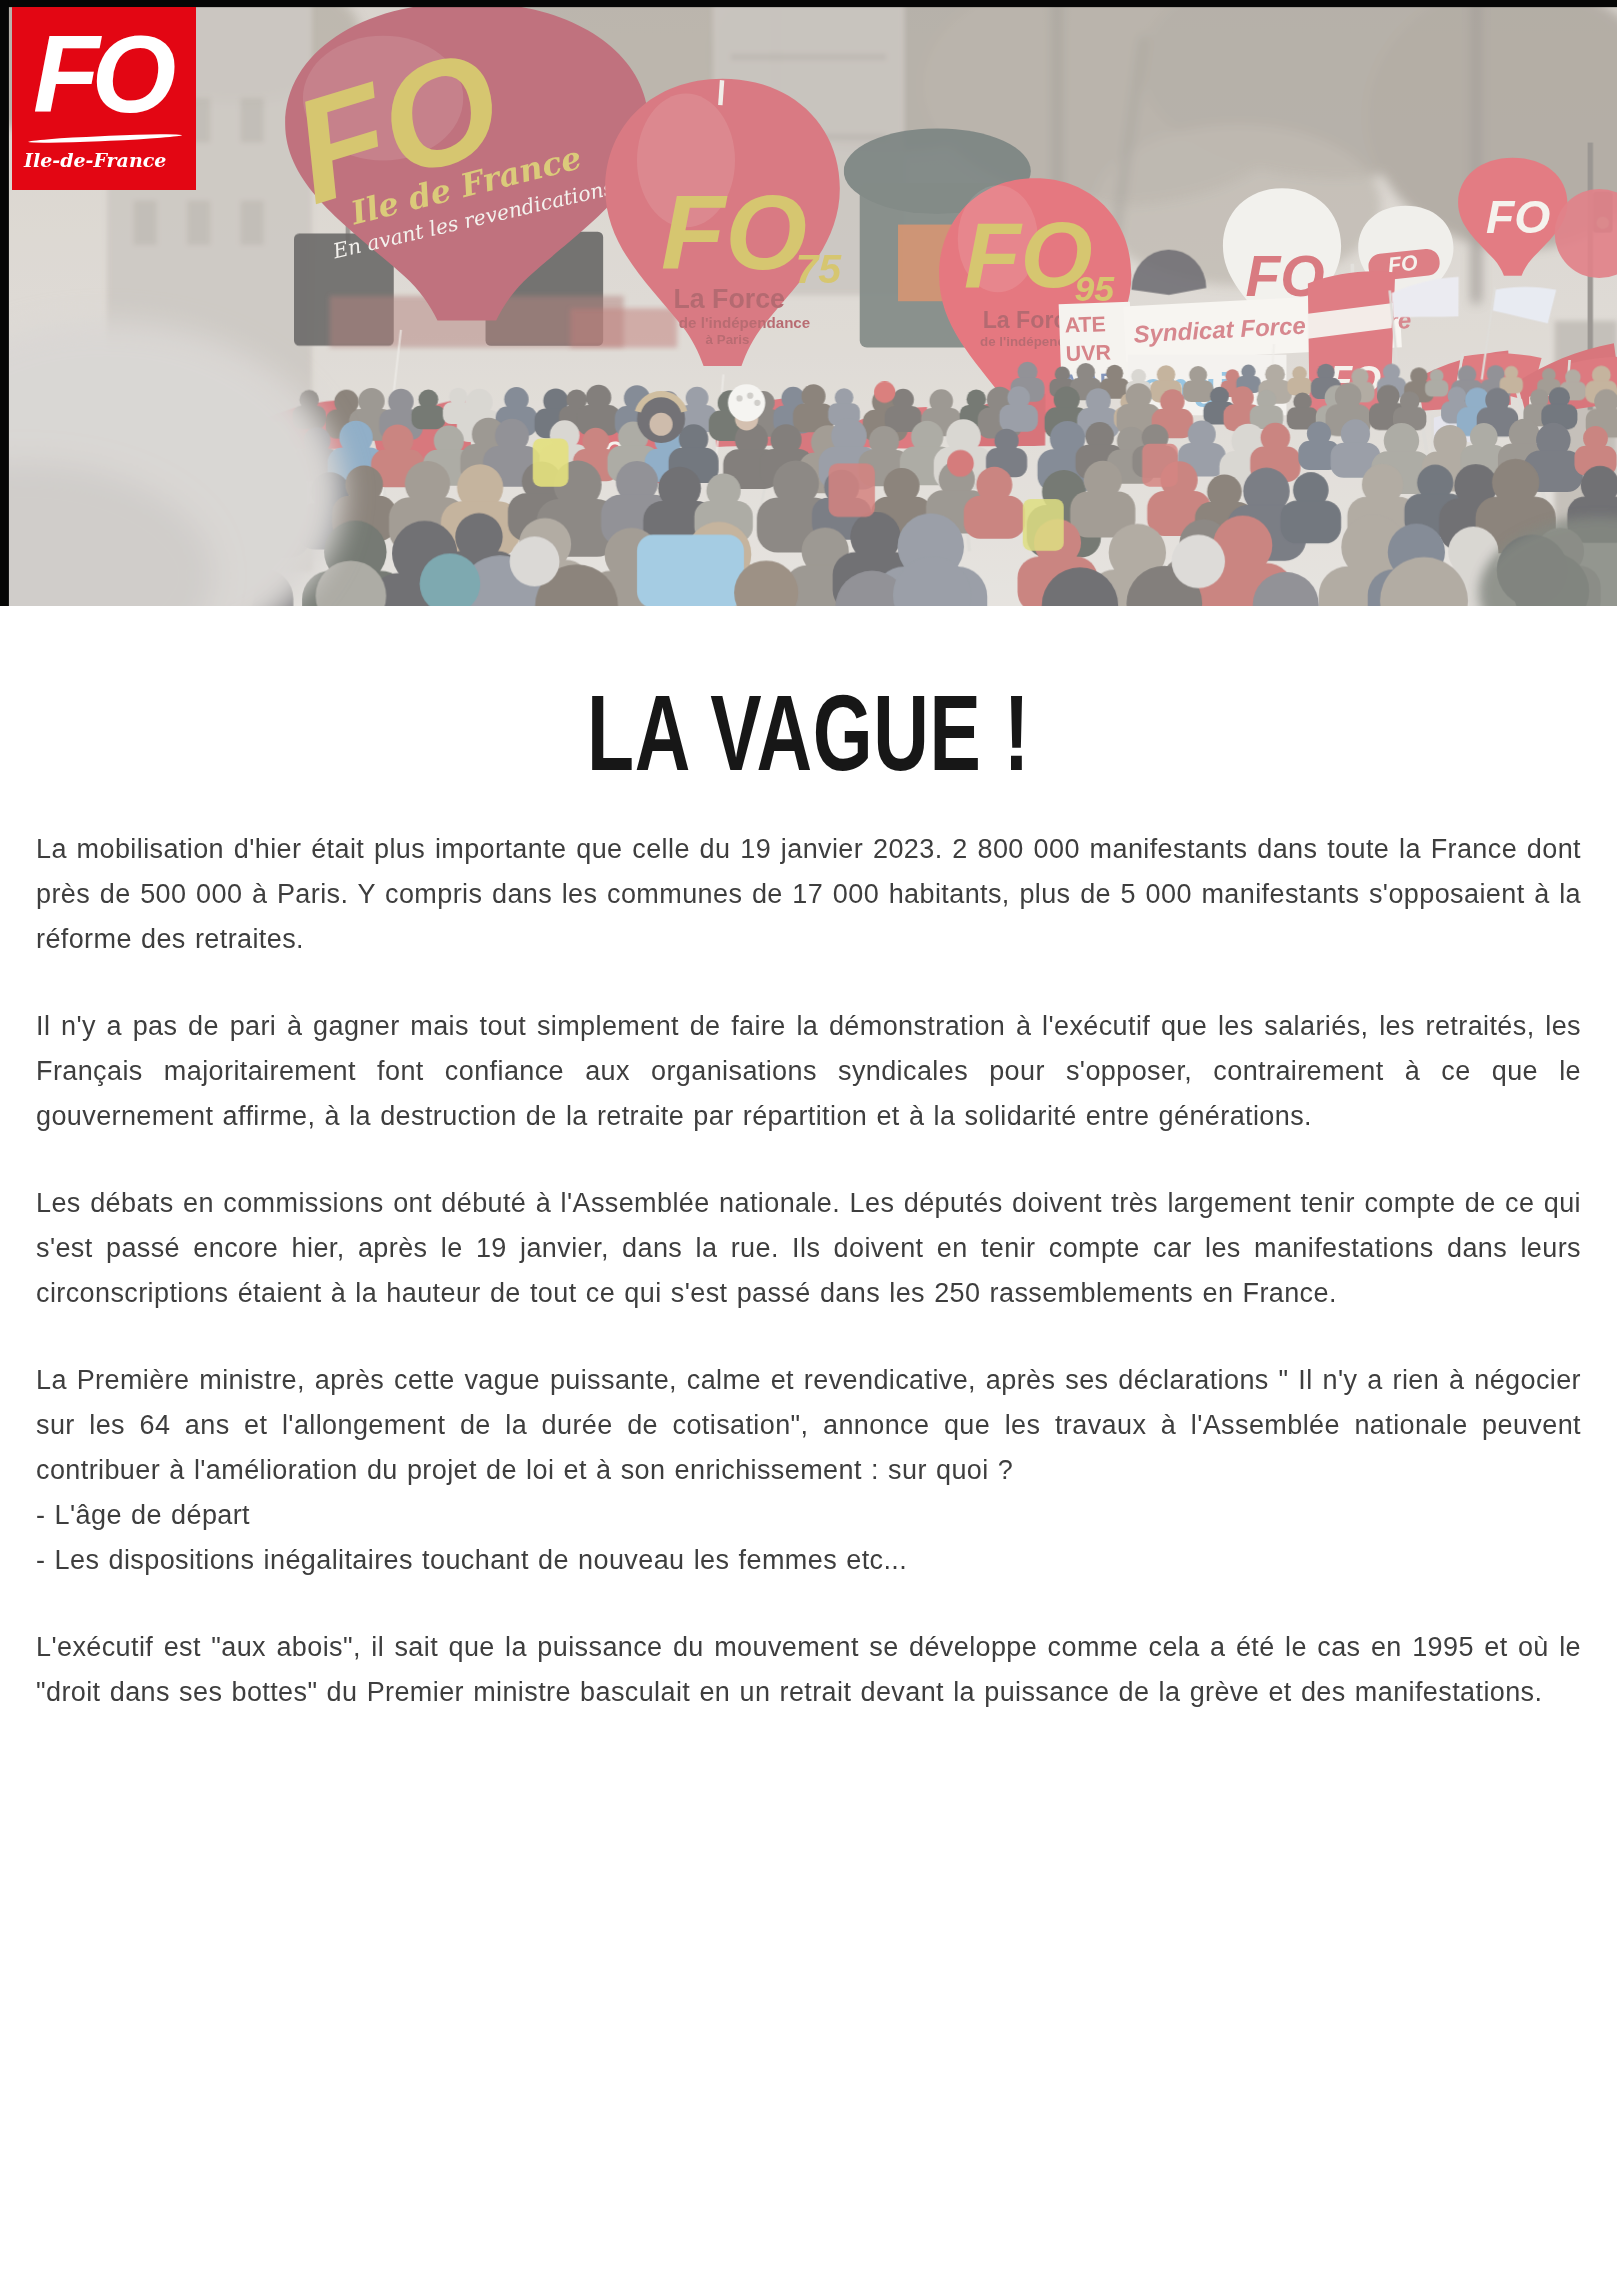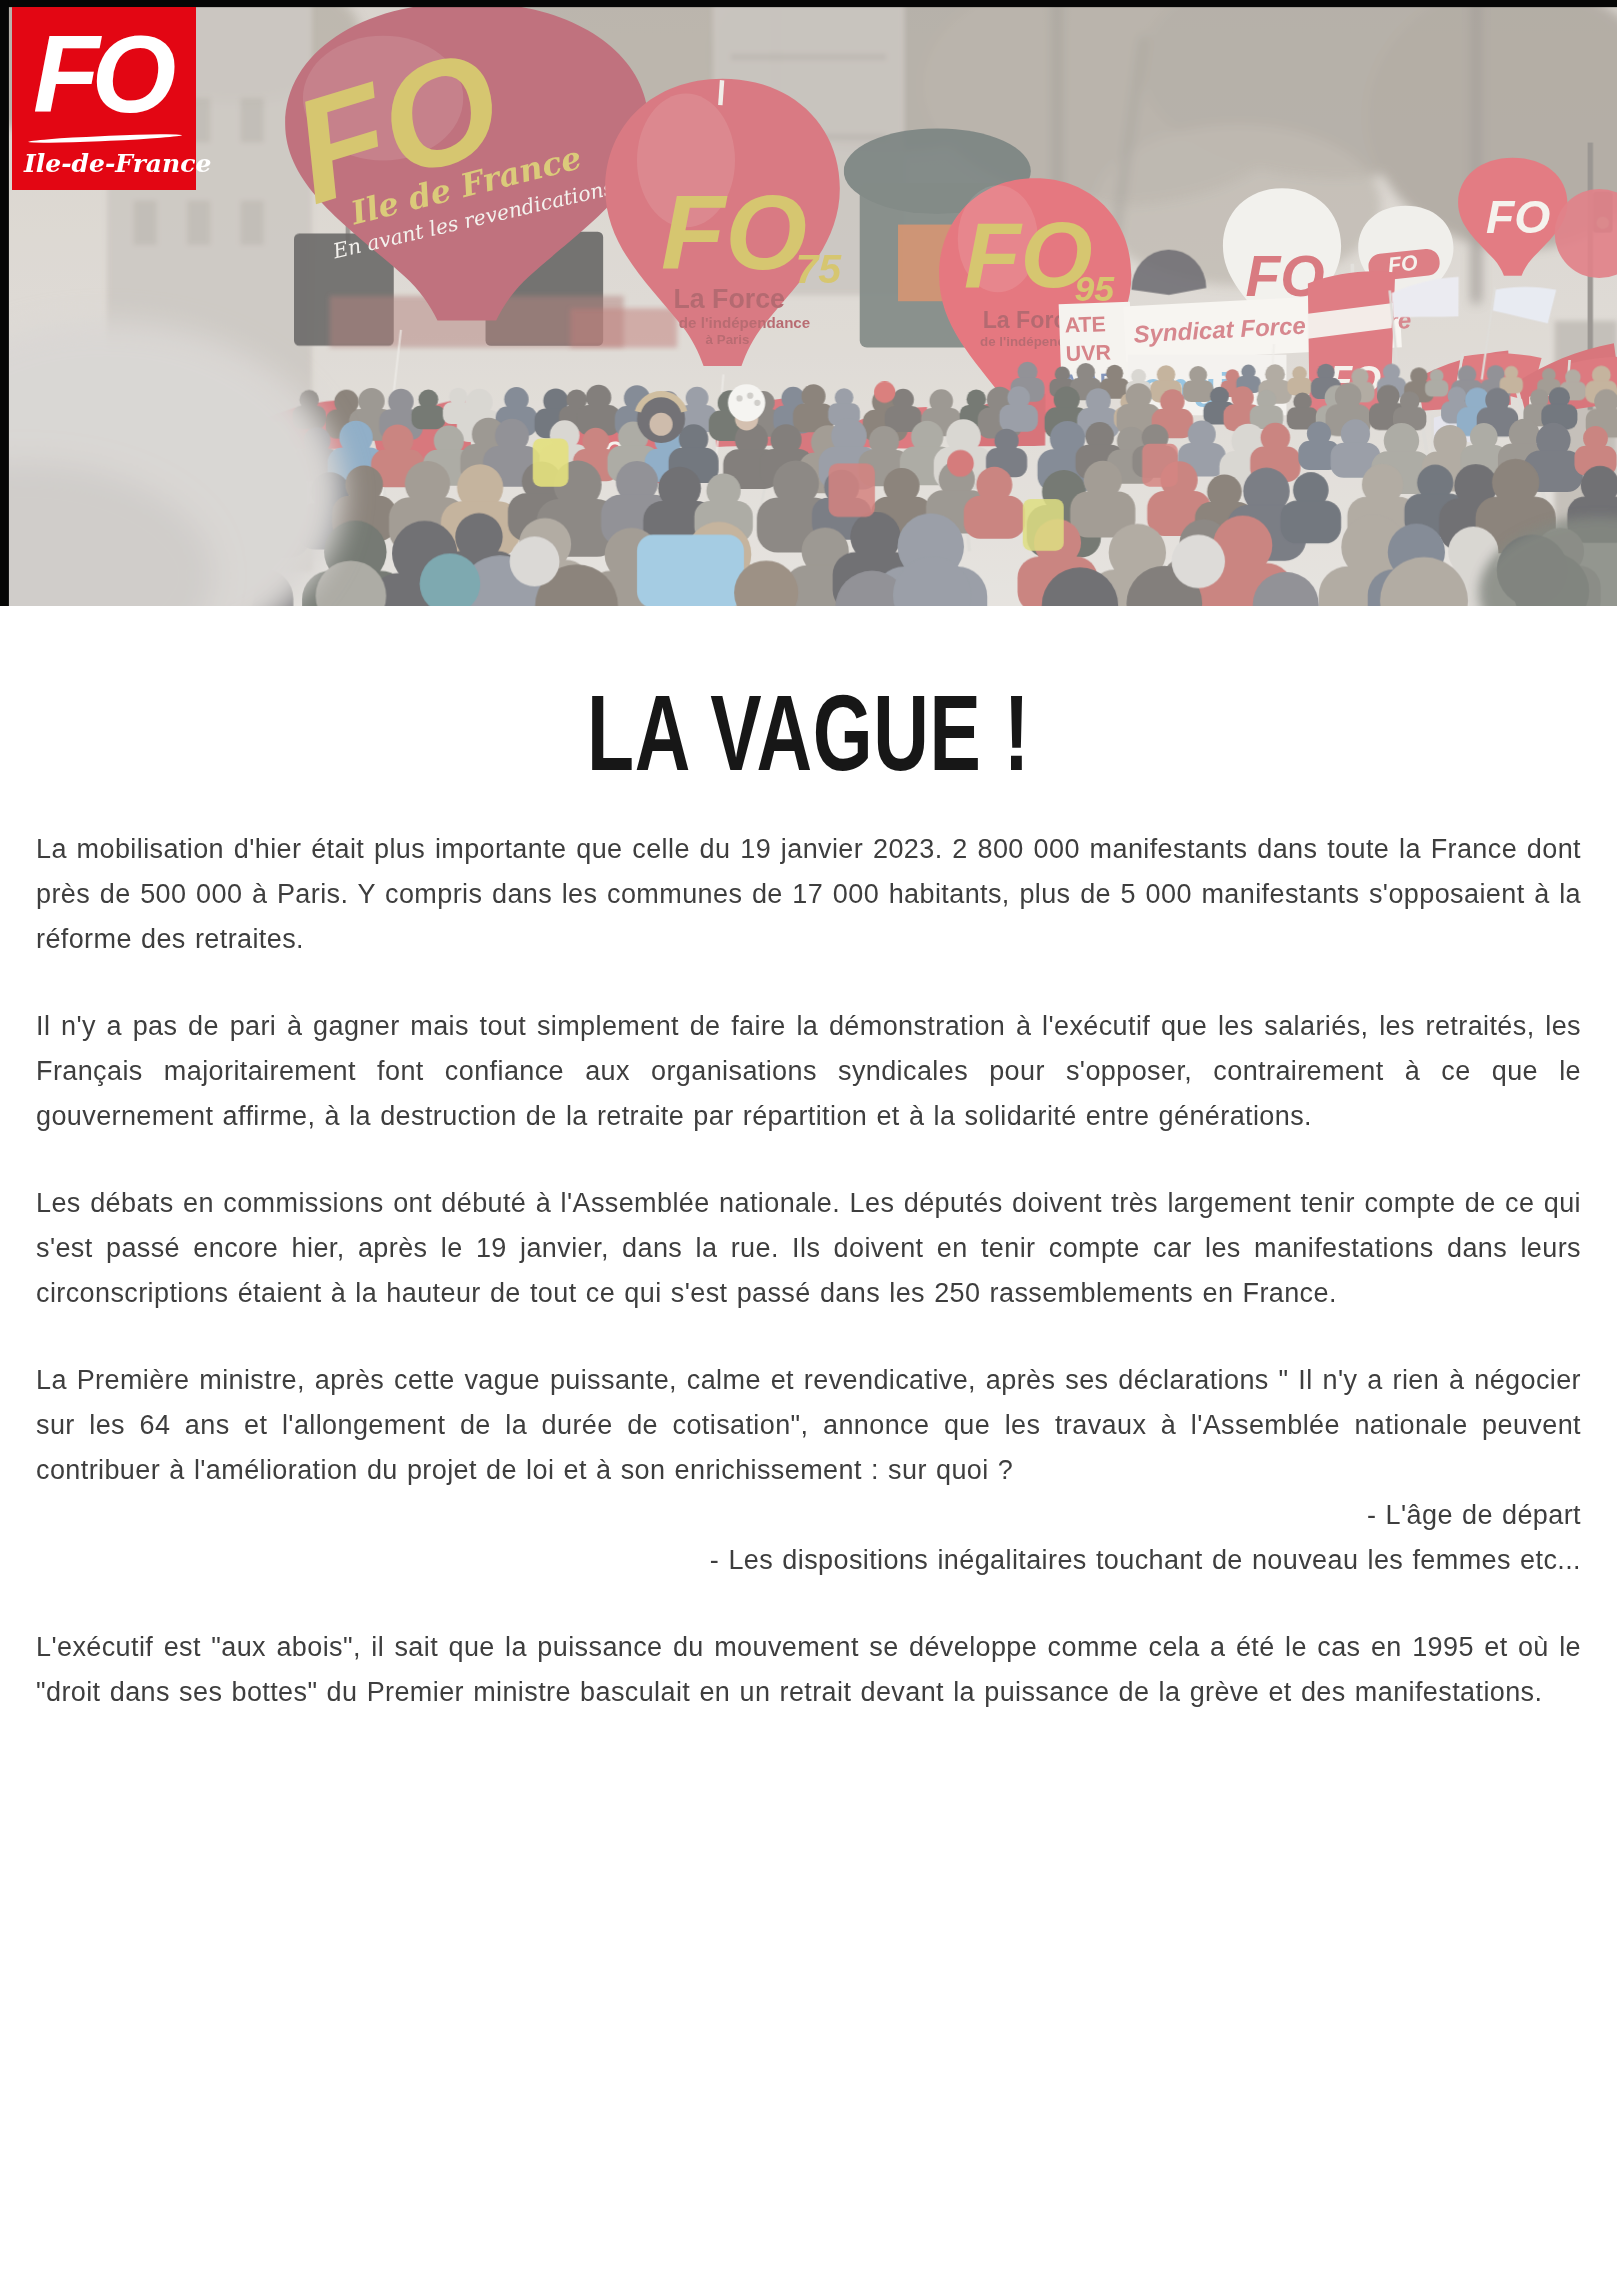--- a/index.html
+++ b/index.html
@@ -32,21 +32,21 @@
     color:#fff;font-weight:bold;font-style:italic;
     font-size:109px;line-height:1;letter-spacing:-8px;
     padding:12.5px 0 0 21.4px;
   }
   .logo-swoosh{
     height:5.3px;background:#fff;border-radius:50%;
     margin:7.1px 14.3px 0 16px;transform:rotate(-2.5deg);
   }
   .logo-region{
     color:#fff;font-family:"DejaVu Serif",serif;font-style:italic;font-weight:bold;
-    font-size:25px;padding:8px 0 0 12.5px;white-space:nowrap;
+    font-size:19px;padding:8px 0 0 12.5px;white-space:nowrap;
   }
   
   .content{padding:0 36px;}
   h1.title{
     margin:78px 0 45px 0;
     text-align:center;
     font-size:107px;line-height:0.92;
     font-weight:bold;color:#171717;
     letter-spacing:0.9px;
     transform:scaleX(0.72);
@@ -56,21 +56,21 @@
     font-size:27px;line-height:45px;
     font-weight:300;color:#3e3e3e;
     letter-spacing:0.4px;word-spacing:1.3px;
     text-align:justify;
   }
   .para.tight{margin-bottom:0;}
   .list{margin:0 0 42px 0;}
   .list-item{
     font-size:27px;line-height:45px;
     font-weight:300;color:#3e3e3e;
-    letter-spacing:0.4px;word-spacing:1.3px;text-align:right;
+    letter-spacing:0.4px;word-spacing:1.3px;
   }
 </style>
 </head>
 <body>
 
 <div class="page">
 
   <header class="hero">
     <svg class="hero-svg" viewBox="0 0 1815 680" preserveAspectRatio="none">
       <defs>

